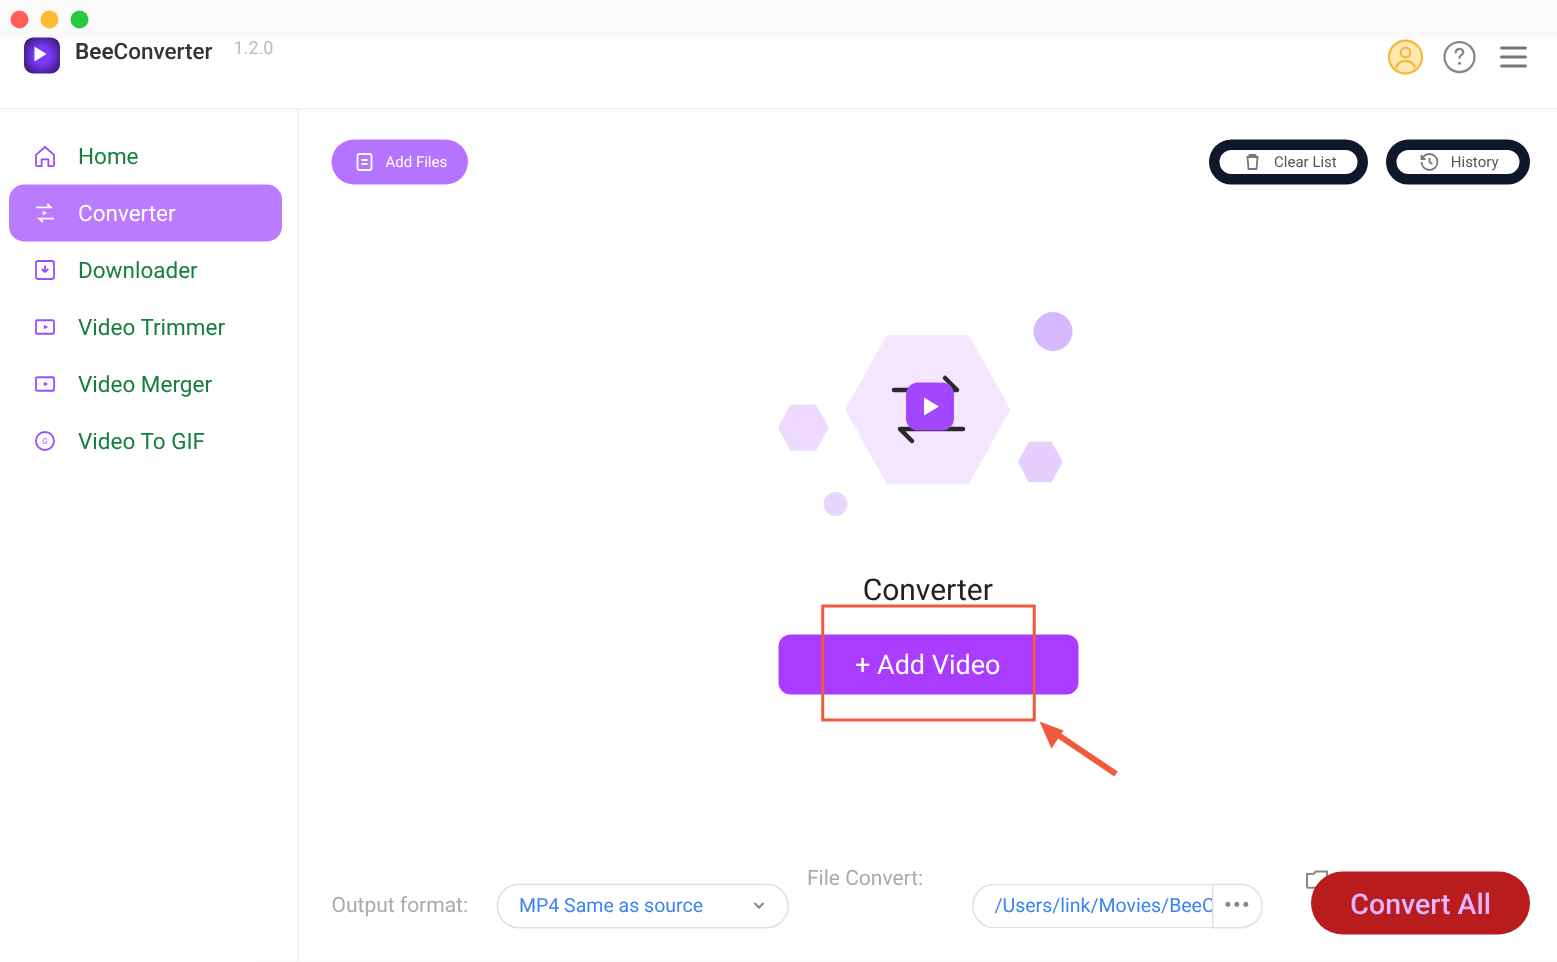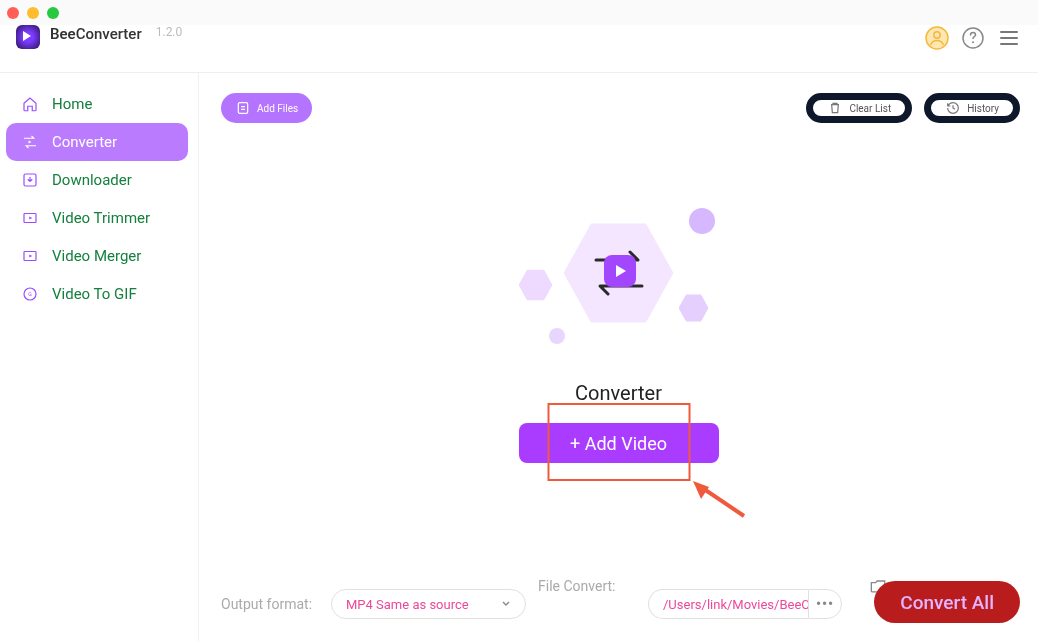--- a/index.html
+++ b/index.html
@@ -55,21 +55,21 @@
 
 .stage-title { position:absolute; left:50%; top:258px; transform:translateX(-50%); font-size:20px; color:#222; }
 .add-file-btn { position:absolute; left:50%; top:300px; transform:translateX(-50%); width:200px; height:40px; background:#a93cff; color:#fff; font-size:18px; border:none; border-radius:8px; cursor:pointer; display:flex; align-items:center; justify-content:center; gap:4px; }
 .hl-box { position:absolute; left:50%; top:280px; transform:translateX(-50%); width:143px; height:78px; border:2px solid #f05a3c; pointer-events:none; }
 .hl-arrow { position:absolute; left:calc(50% + 70px); top:358px; }
 .hl-arrow svg{ width:60px; height:40px; }
 
 .footer { padding: 0 22px 22px 22px; display:flex; flex-direction:row; gap:12px; font-size:14px; color:#aaa;align-items:flex-end; }
 .foot-row { display:flex; align-items:center; gap:14px; }
 .foot-row label { min-width:96px; }
-.select-box, .path-box { height:30px; border:1px solid #e0e0e0; border-radius:15px; display:flex; align-items:center; padding:0 14px; font-size:13px; color:#ec4899; background:#fff; }
+.select-box, .path-box { height:30px; border:1px solid #e0e0e0; border-radius:15px; display:flex; align-items:center; padding:0 14px; font-size:13px; color:#3b82f6; background:#fff; }
 .select-box { width:195px; justify-content:space-between; cursor:pointer; }
 .path-wrap { display:flex; align-items:center;margin-top:36px; }
 .path-box { width:160px; border-top-right-radius:0; border-bottom-right-radius:0; border-right:none; overflow:hidden; white-space:nowrap; }
 .path-more { width:34px; height:30px; border:1px solid #e0e0e0; border-top-right-radius:15px; border-bottom-right-radius:15px; display:flex; align-items:center; justify-content:center; cursor:pointer; color:#888; font-weight:bold; letter-spacing:1px;}
 .folder-btn { width:20px; height:20px; margin-left:12px; cursor:pointer;}
 .folder-btn svg{ width:20px;height:20px; stroke:#888; fill:none; }
 .convert-all { position:absolute; right:18px; bottom:18px; height:42px; padding:0 26px; background:#b91c1c; color:#e3b4ff; font-size:19px; font-weight:500; border:none; border-radius:21px; cursor:default; }
 .foot-area{ position:relative; }
 </style>
 </head>

